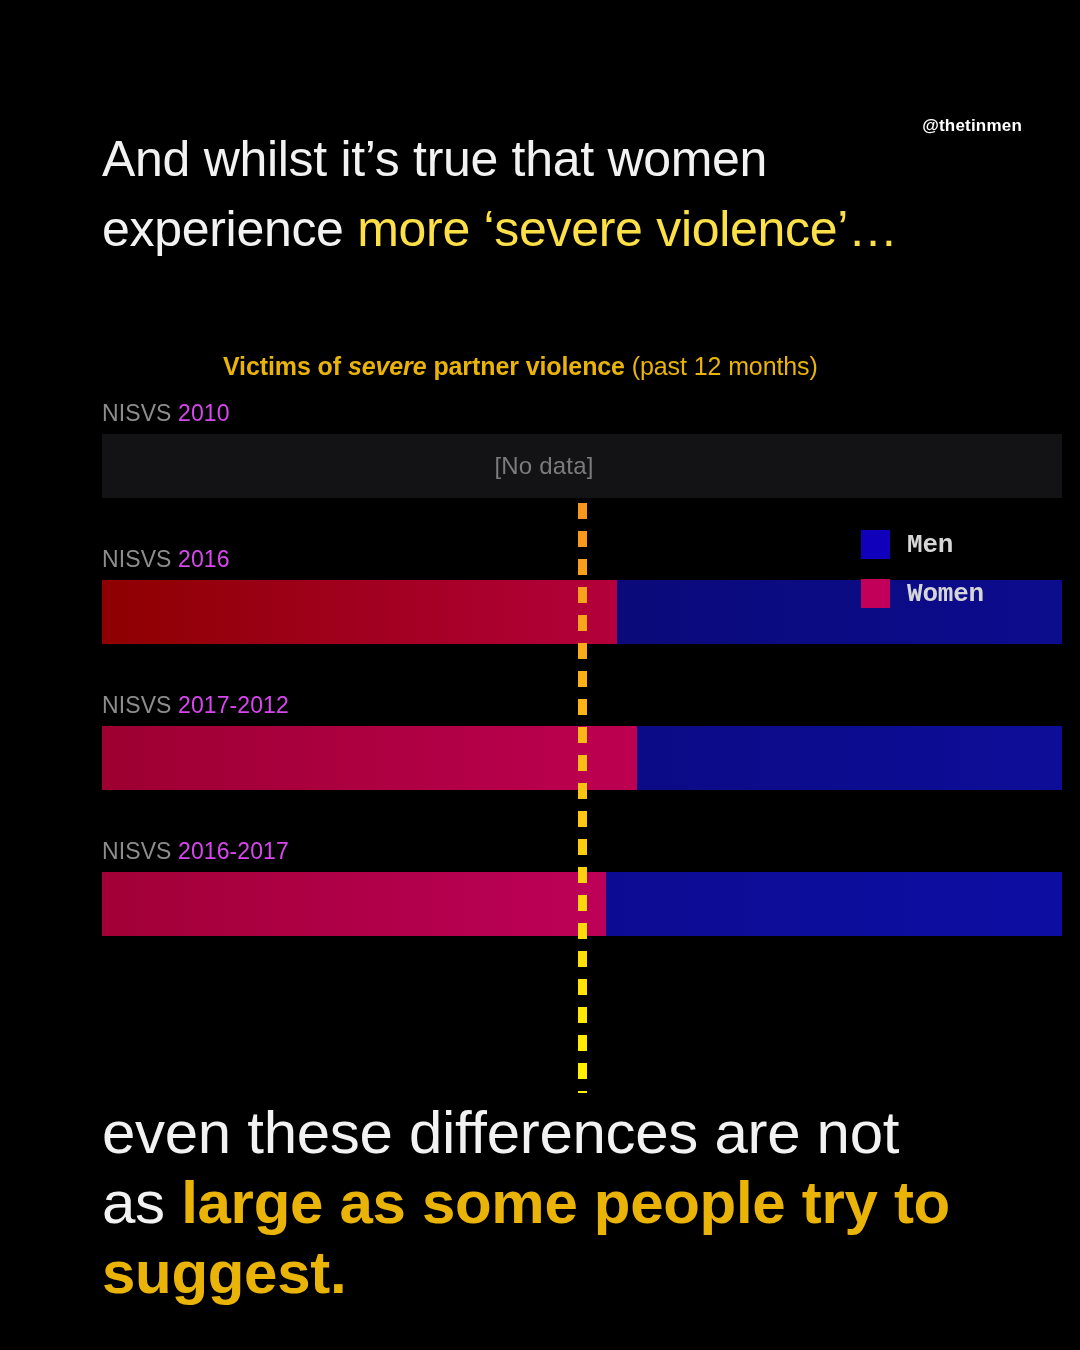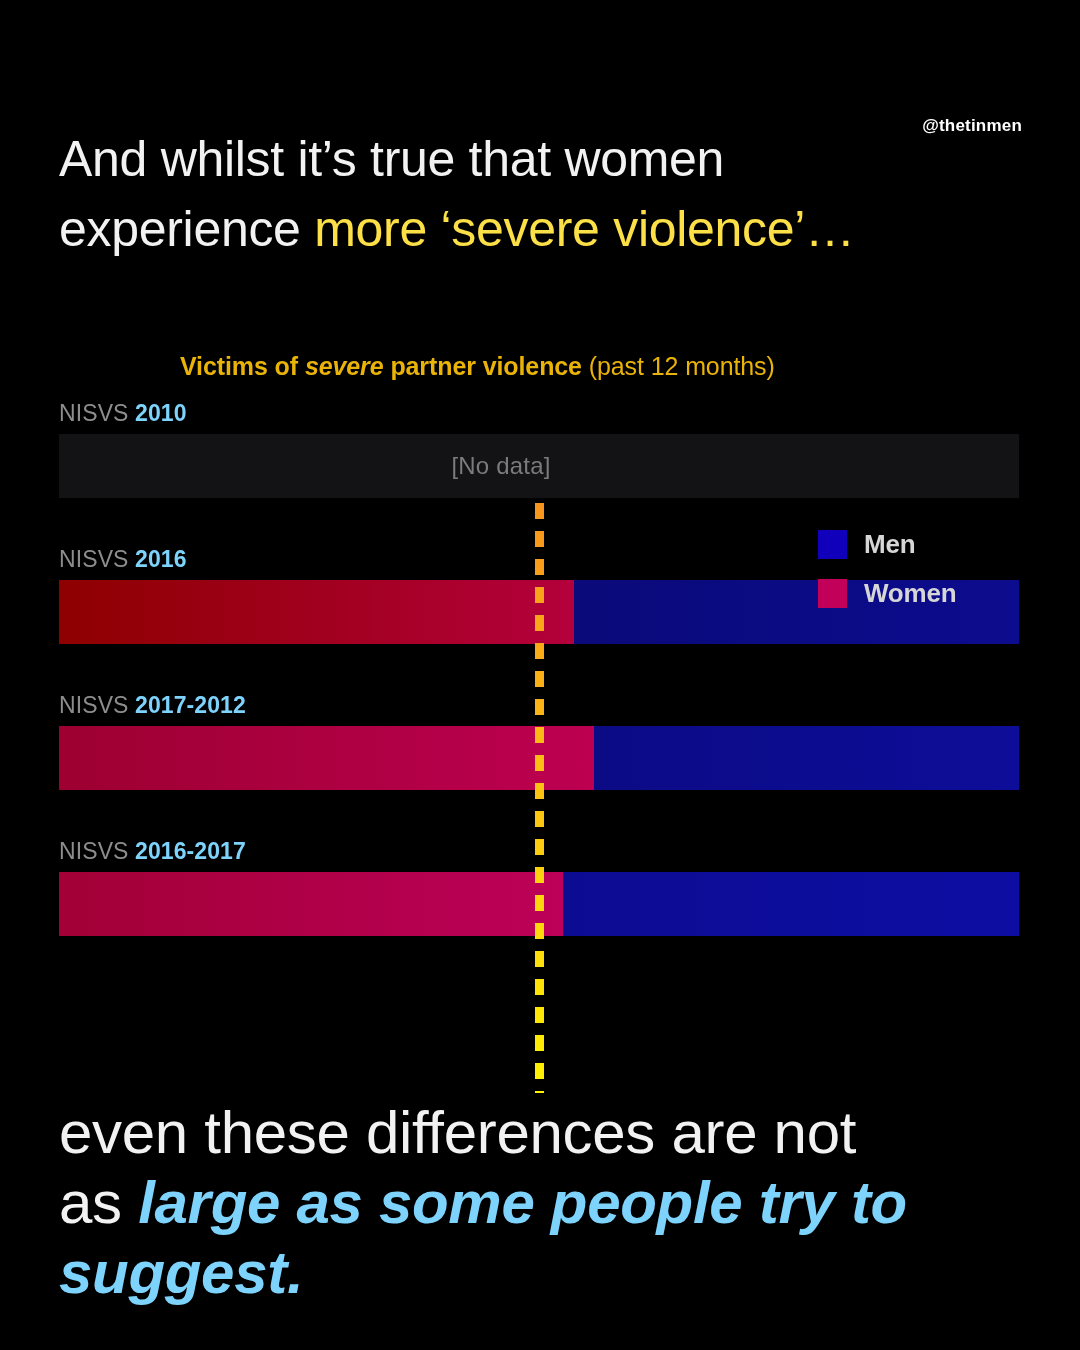--- a/index.html
+++ b/index.html
@@ -13,20 +13,21 @@
     position: relative;
     overflow: hidden;
     font-family: "Liberation Sans", sans-serif;
     -webkit-font-smoothing: antialiased;
   }
 
   .stage {
     position: absolute;
     inset: 0;
     background: #000000;
+    margin-left: 43px;
   }
 
   
   .handle {
     position: absolute;
     right: 58px;
     top: 116px;
     font-size: 17px;
     font-weight: bold;
     color: #ffffff;
@@ -86,21 +87,21 @@
   .row-label {
     position: absolute;
     left: 0;
     top: 0;
     font-size: 23px;
     color: #8d8d8d;
     font-weight: 400;
     white-space: nowrap;
     letter-spacing: 0.1px;
   }
-  .row-label .yr { font-weight: 700; color: #7dd3fc; }
+  .row-label .yr { font-weight: 400; color: #d946ef; }
 
   .bar {
     position: absolute;
     left: 0;
     top: 34px;
     width: 960px;
     height: 64px;
     overflow: hidden;
   }
 
@@ -138,20 +139,21 @@
   .legend {
     position: absolute;
     left: 818px;
     top: 120px;
     width: 210px;
   }
   .legend-row {
     display: flex;
     align-items: center;
     height: 49px;
+    font-family: Liberation Mono, monospace;
   }
   .swatch {
     width: 29px;
     height: 29px;
     flex: 0 0 29px;
   }
   .legend-label {
     margin-left: 17px;
     font-size: 26px;
     color: #d6d6d6;
@@ -177,21 +179,21 @@
     position: absolute;
     left: 59px;
     top: 1098px;
     width: 960px;
     font-size: 60px;
     line-height: 70px;
     color: #f2f2f2;
     font-weight: 400;
     letter-spacing: -0.3px;
   }
-  .footer .b { font-weight: 700; color: #7dd3fc; font-style: italic; }
+  .footer .b { font-weight: 700; color: #eab308; }
 </style>
 </head>
 <body>
 
 <div class="stage">
 
   <div class="handle">@thetinmen</div>
 
   <div class="headline">
     <span>And whilst it’s true that women</span><br>

